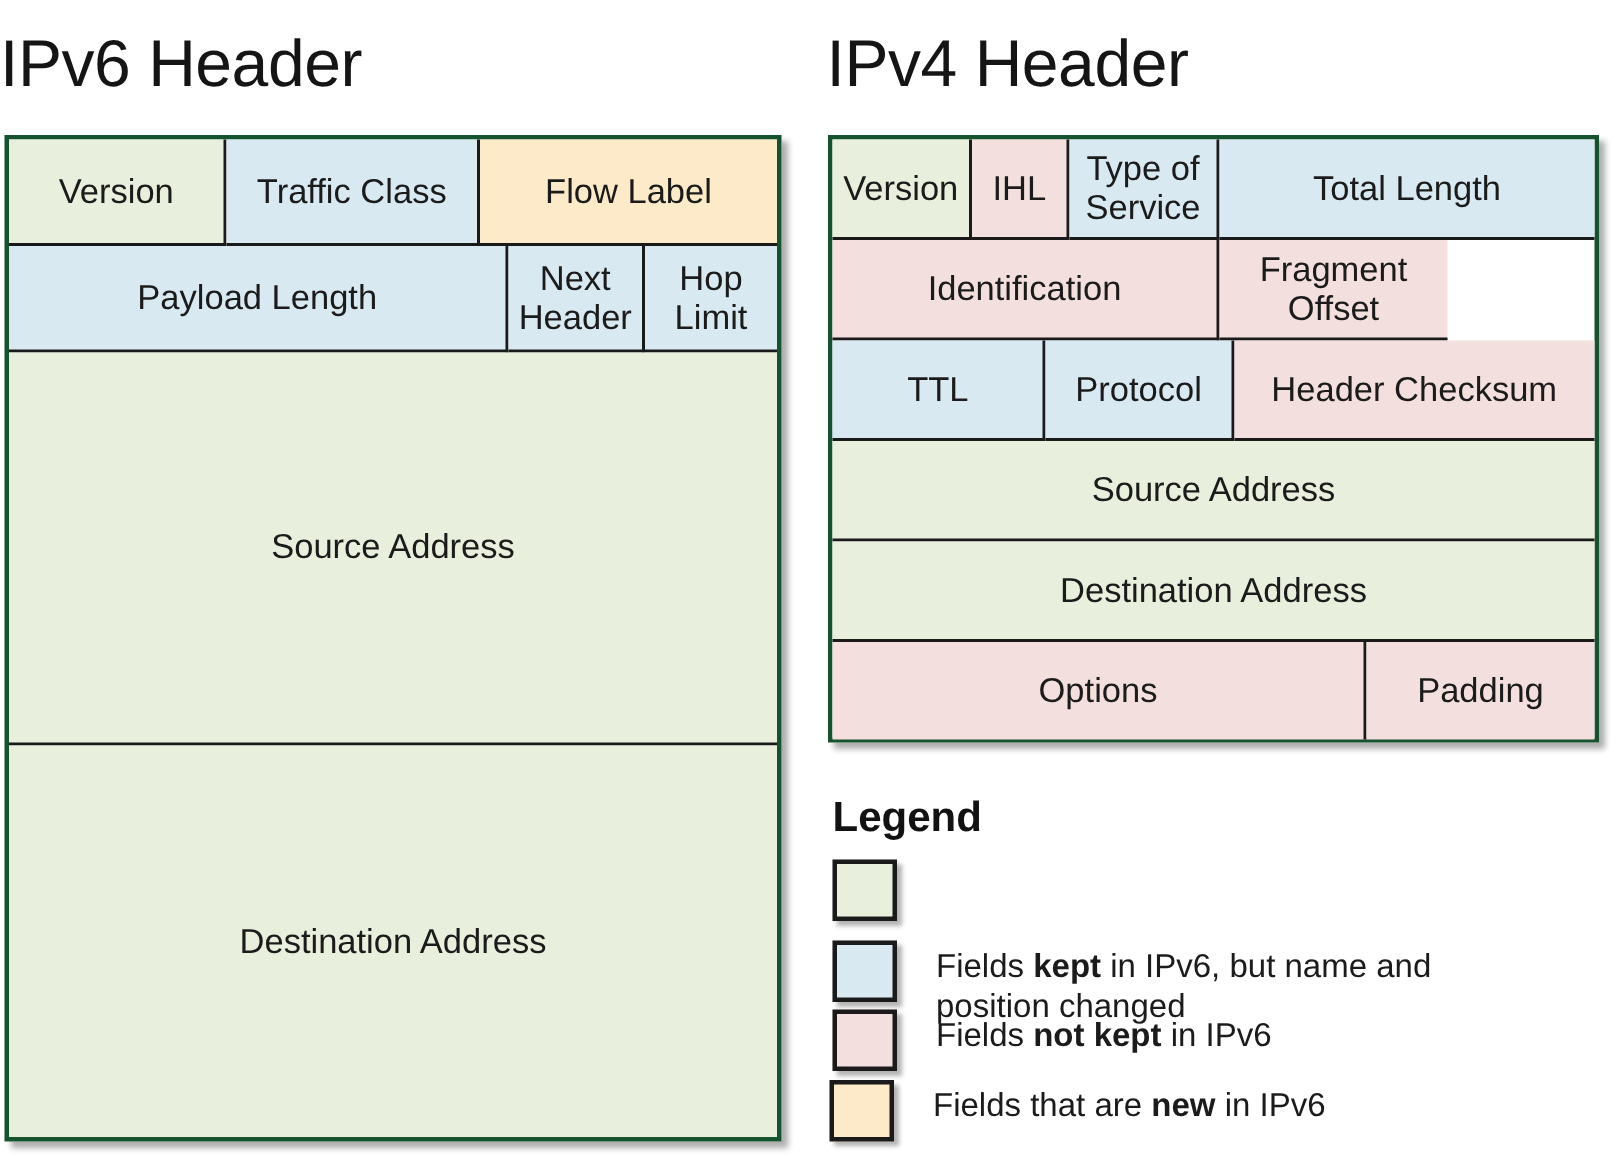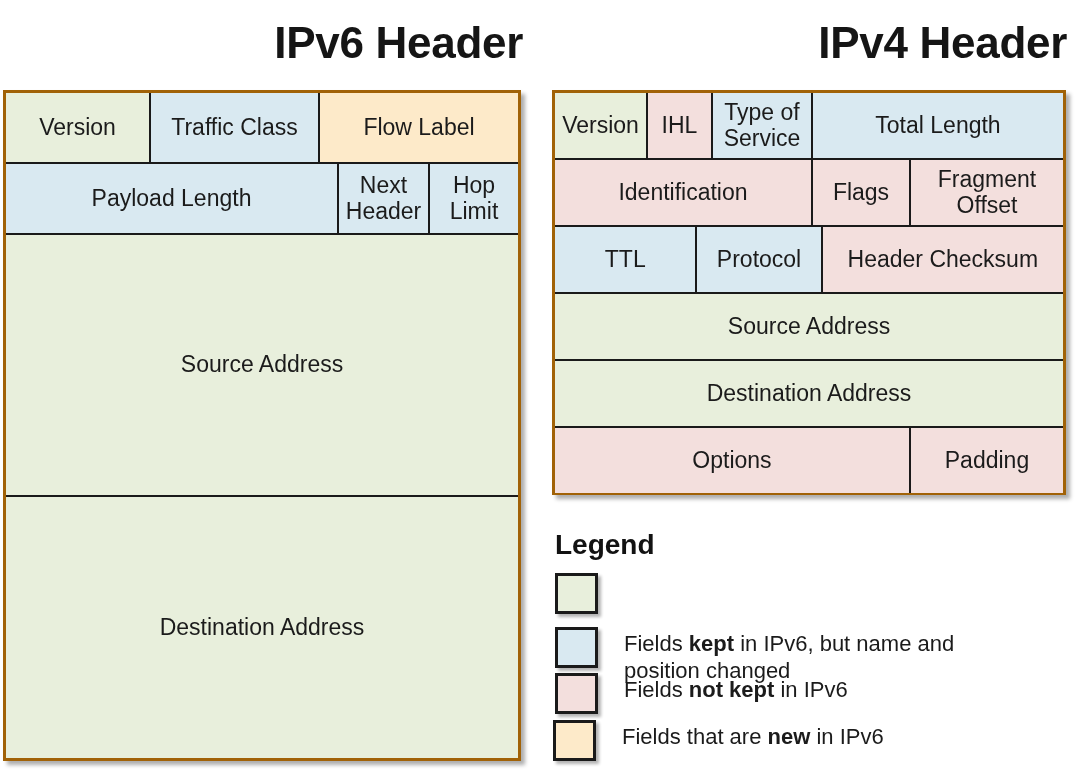--- a/index.html
+++ b/index.html
@@ -7,33 +7,33 @@
     width: 1077px;
     height: 771px;
     background: #ffffff;
     font-family: "Liberation Sans", sans-serif;
     overflow: hidden;
   }
   #root { position: relative; width: 1077px; height: 771px; }
 
   .title {
     position: absolute;
-    text-align: right;
+    text-align: left;
     font-size: 44px;
-    font-weight: 700;
+    font-weight: 400;
     color: #151515;
     letter-spacing: -0.3px;
     white-space: nowrap;
   }
   #title-ipv6 { left: 0; top: 18px; width: 523px; }
   #title-ipv4 { left: 551px; top: 18px; width: 516px; }
 
   .hdr-table {
     position: absolute;
-    border: 3px solid #a16207;
+    border: 3px solid #14532d;
     background: #ffffff;
     box-shadow: 4px 4px 4px rgba(0,0,0,0.32);
   }
   #ipv6-table { left: 3px; top: 90px; width: 518px; height: 671px; }
   #ipv4-table { left: 552px; top: 90px; width: 514px; height: 405px; }
 
   .row { position: relative; display: flex; width: 100%; }
   .cell {
     position: relative;
     display: flex;
@@ -123,21 +123,20 @@
 
   <div class="hdr-table" id="ipv4-table">
     <div class="row ipv4-row">
       <div class="cell c-green" style="width:93px">Version</div>
       <div class="cell c-pink" style="width:65px">IHL</div>
       <div class="cell c-blue" style="width:100px">Type of Service</div>
       <div class="cell c-blue" style="width:250px">Total Length</div>
     </div>
     <div class="row ipv4-row">
       <div class="cell c-pink" style="width:258px">Identification</div>
-      <div class="cell c-pink" style="width:98px">Flags</div>
       <div class="cell c-pink" style="width:152px">Fragment Offset</div>
     </div>
     <div class="row ipv4-row">
       <div class="cell c-blue" style="width:148px">TTL</div>
       <div class="cell c-blue" style="width:130px">Protocol</div>
       <div class="cell c-pink" style="width:250px">Header Checksum</div>
     </div>
     <div class="row ipv4-row">
       <div class="cell c-green" style="width:100%">Source Address</div>
     </div>

